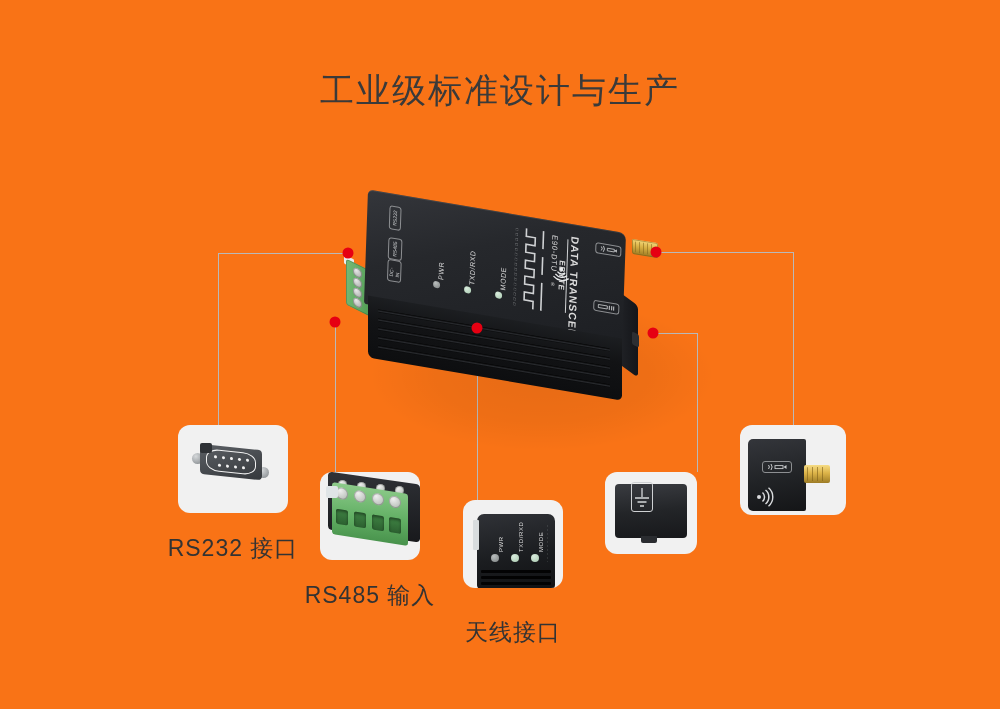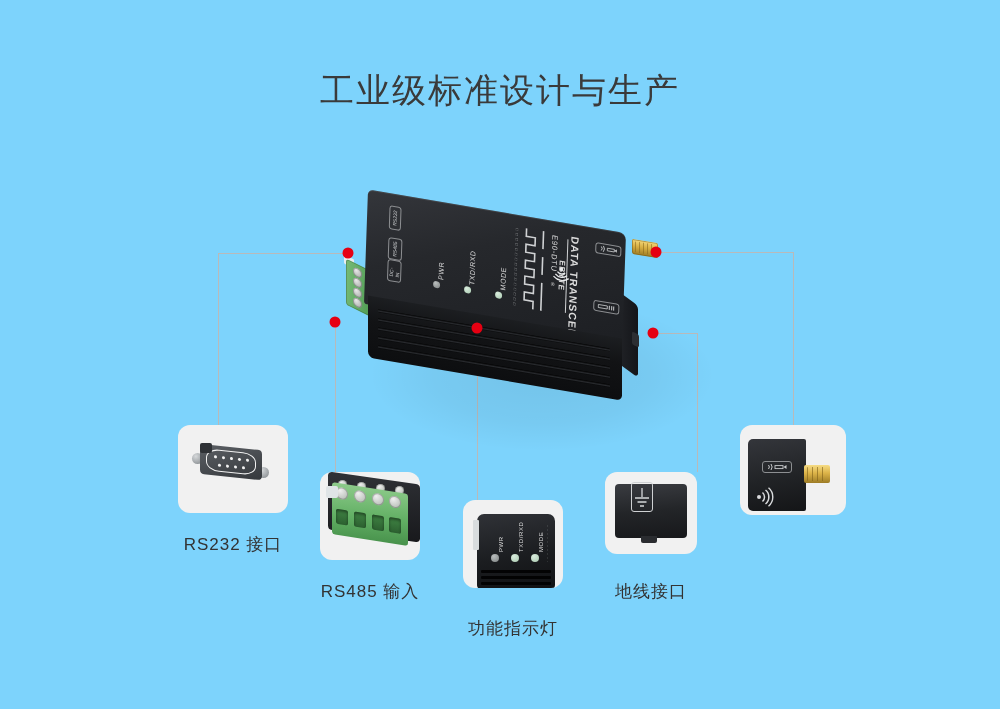--- a/index.html
+++ b/index.html
@@ -1,19 +1,19 @@
 <!DOCTYPE html>
 <html><head>
 <meta charset="utf-8">
 <style>
   * { margin:0; padding:0; box-sizing:border-box; }
   html,body { width:1000px; height:709px; background:#ffffff; overflow:hidden;
               font-family:"Liberation Sans","DejaVu Sans",sans-serif; }
 
-  #stage { position:relative; width:1000px; height:709px; background:#7dd3fc; }
+  #stage { position:relative; width:1000px; height:709px; background:#f97316; }
 
   
   .title {
     position:absolute; left:0; top:68px; width:1000px; text-align:center;
     font-size:34px; color:#3a3a3a; letter-spacing:2px; font-weight:400;
   }
   .subtitle {
     position:absolute; left:0; top:128px; width:1000px; text-align:center;
     font-size:17px; color:#4a4a4a; letter-spacing:1px; font-weight:400;
   }
@@ -114,21 +114,21 @@
   .meander { position:absolute; }
   .dotcol { position:absolute; width:3px; color:#b9bbbd; font-size:4px; line-height:3.4px;
             letter-spacing:0; writing-mode:vertical-rl; }
 
   
   .card {
     position:absolute; border-radius:12px; overflow:hidden;
     background:#f1f1f1; z-index:20;
   }
   .card-label {
-    position:absolute; text-align:center; font-size:17px; color:#333;
+    position:absolute; text-align:center; font-size:23px; color:#333;
     letter-spacing:1px; white-space:nowrap; z-index:21;
   }
 
   
   .db9-body {
     position:absolute; left:22px; top:22px; width:62px; height:30px;
     background:linear-gradient(160deg,#5c6065,#35383c);
     border-radius:4px; transform:skewY(6deg);
   }
   .db9-face {
@@ -359,35 +359,34 @@
       <div class="silk" style="left:21px; top:38px; font-size:6px; transform:rotate(-90deg); transform-origin:left top;">PWR</div>
       <div class="silk" style="left:41px; top:38px; font-size:6px; transform:rotate(-90deg); transform-origin:left top;">TXD/RXD</div>
       <div class="silk" style="left:61px; top:38px; font-size:6px; transform:rotate(-90deg); transform-origin:left top;">MODE</div>
       <div class="dotcol" style="left:69px; top:10px; height:38px; overflow:hidden; font-size:3.5px;">□□□□□□□□□□□□</div>
       <div class="ledc-fin" style="left:4px; top:56px; width:70px;"></div>
       <div class="ledc-fin" style="left:4px; top:62px; width:70px;"></div>
       <div class="ledc-fin" style="left:4px; top:68px; width:70px;"></div>
     </div>
     <div style="position:absolute; left:10px; top:20px; width:6px; height:30px; background:#d8dcde; border-radius:1px;"></div>
   </div>
-  <div class="card-label" style="left:433px; top:617px; width:160px;">功能指示灯</div>
+  <div class="card-label" style="left:433px; top:617px; width:160px;">天线接口</div>
 
   <div class="card" style="left:605px; top:472px; width:92px; height:82px;">
     <div class="gnd-body"></div>
     <div class="gnd-box">
       <svg width="20" height="28" viewBox="0 0 20 28" style="position:absolute; left:0; top:0;">
         <line x1="10" y1="5" x2="10" y2="14" stroke="#d6d8da" stroke-width="1.3"></line>
         <line x1="3" y1="15" x2="17" y2="15" stroke="#d6d8da" stroke-width="1.3"></line>
         <line x1="5.5" y1="19" x2="14.5" y2="19" stroke="#d6d8da" stroke-width="1.3"></line>
         <line x1="8" y1="23" x2="12" y2="23" stroke="#d6d8da" stroke-width="1.3"></line>
       </svg>
     </div>
     <div class="gnd-plug"></div>
   </div>
-  <div class="card-label" style="left:571px; top:580px; width:160px;">地线接口</div>
 
   <div class="card" style="left:740px; top:425px; width:106px; height:90px;">
     <div class="ant-body">
       <div class="badge" style="left:14px; top:22px; width:30px; height:12px;">
         <svg width="22" height="8" viewBox="0 0 22 8">
           <path d="M2.5 2 A3 3 0 0 1 2.5 6" stroke="#c9cbcd" stroke-width="1" fill="none"></path>
           <path d="M5 1 A5 5 0 0 1 5 7" stroke="#c9cbcd" stroke-width="1" fill="none"></path>
           <rect x="9" y="2.6" width="8" height="3" fill="none" stroke="#c9cbcd" stroke-width=".9"></rect>
           <path d="M17.5 4 L20.5 2 L20.5 6 Z" fill="#c9cbcd"></path>
         </svg>

